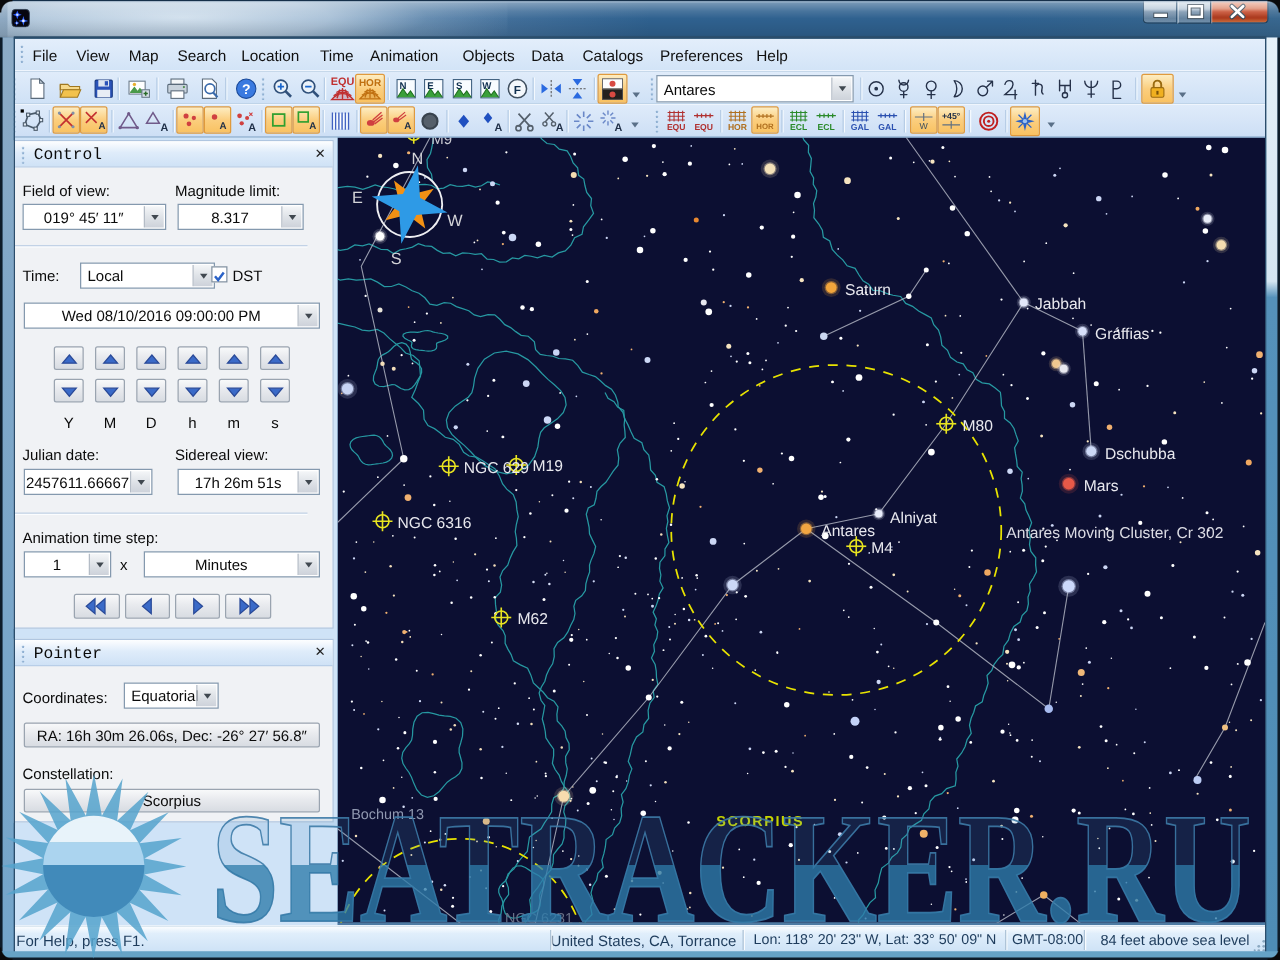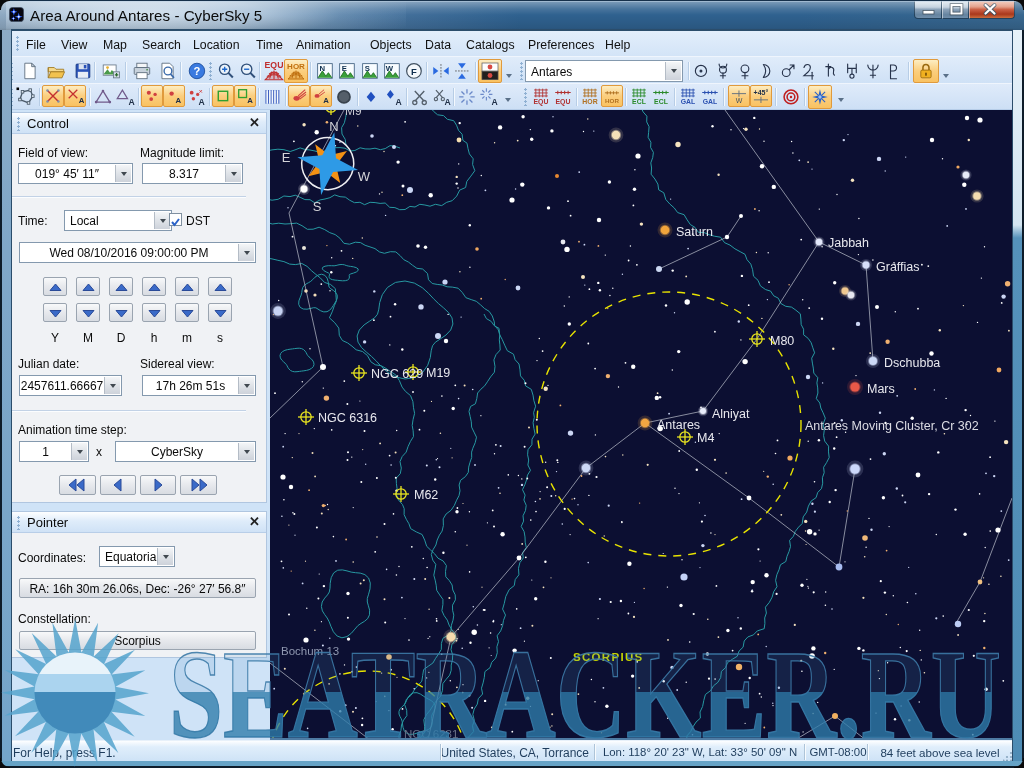--- a/index.html
+++ b/index.html
@@ -17,21 +17,21 @@
 #btnmax{left:942px;width:27px;background:linear-gradient(to bottom,#dde7ef 0%,#b9c9d8 40%,#7e97b0 52%,#64839f 82%,#7492ae 100%);border-left:1px solid rgba(255,255,255,0.5);}
 #btnclose{left:969px;width:46px;border-radius:0 0 4px 0;background:linear-gradient(to bottom,#efb6a2 0%,#dd8a70 38%,#c64e30 52%,#a83418 78%,#cf7040 100%);border-left:1px solid rgba(255,255,255,0.5);}
 #menubar{left:12px;top:31px;width:1000px;height:26px;background:linear-gradient(to bottom,#e3eefb,#d3e4f7);border-bottom:1px solid #eff5fd;}
 .menuitem{position:absolute;top:7px;font-size:12.3px;color:#101010;}
 #tb1{left:12px;top:57px;width:1000px;height:27px;background:linear-gradient(to bottom,#e0ecfa,#cfe1f6);border-bottom:1px solid #eff5fd;}
 #tb2{left:12px;top:84px;width:1000px;height:26px;background:linear-gradient(to bottom,#dfebfa,#cddff5);border-bottom:1px solid #b6cde8;}
 .grip{position:absolute;width:3px;background-image:radial-gradient(circle at 1.5px 1.5px,#8fb0d2 1px,rgba(0,0,0,0) 1.2px);background-size:3px 4px;}
 .tsep{position:absolute;width:1px;background:#b7cde6;box-shadow:1px 0 0 #f4f9fe;}
 .sel{background:linear-gradient(to bottom,#fdedc2,#fbce7e 50%,#f9c262);border:1px solid #e09a3c;border-radius:2px;}
 .lpanel{left:12px;top:110px;width:258px;height:631px;background:#cfe3f7;}
-.pbox{position:absolute;left:10px;width:257px;background:#f0f2f5;border:1px solid #b0c6e0;}
+.pbox{position:absolute;left:10px;width:257px;background:#f0f2f5;border:1px solid #b0c6e0;font-family:Liberation Mono, monospace;}
 .phead{position:absolute;left:0;top:0;width:100%;height:21px;background:linear-gradient(to bottom,#fdfeff,#dfecfa 45%,#cfe2f6);border-bottom:1px solid #b8cee8;}
 .ptitle{position:absolute;left:16px;top:3px;font-size:13px;color:#0a0a0a;}
 .pclose{position:absolute;right:6px;top:2px;font-size:13px;color:#222;font-weight:bold;}
 .lbl{position:absolute;font-size:12px;color:#0a0a0a;}
 .combo{position:absolute;height:21px;background:#fff;border:1px solid #8499ae;font-size:12px;color:#0a0a0a;}
 .combo .tx{position:absolute;left:0;right:17px;top:3px;text-align:center;white-space:nowrap;}
 .combo .txl{position:absolute;left:5px;top:3px;white-space:nowrap;}
 .darr{position:absolute;right:1px;top:1px;bottom:1px;width:16px;background:linear-gradient(to bottom,#f4f6f8,#dfe3e8 50%,#cdd2da);border-left:1px solid #b4bcc6;}
 .darr:after{content:"";position:absolute;left:4.5px;top:7px;border:3.5px solid transparent;border-top:4.5px solid #404850;}
 .pbtn{position:absolute;background:linear-gradient(to bottom,#f8f9fa,#e8eaee 45%,#d8dce2);border:1px solid #9aa4b0;border-radius:2px;}
@@ -890,21 +890,20 @@
     <div id="titleglow" class="abs"></div>
     <svg class="abs" id="appicon" viewBox="0 0 17 17">
       <rect x="0.5" y="0.5" width="16" height="16" rx="3.5" fill="#06060f" stroke="#3a4a60" stroke-width="0.8"></rect>
       <path d="M5.5,1.5 L6.6,4.4 L9.5,5.5 L6.6,6.6 L5.5,9.5 L4.4,6.6 L1.5,5.5 L4.4,4.4 Z" fill="#2a5aff"></path>
       <path d="M11,6.5 L12,10 L15.5,11 L12,12 L11,15.5 L10,12 L6.5,11 L10,10 Z" fill="#3366ff"></path>
       <path d="M5,10.5 L5.7,12.3 L7.5,13 L5.7,13.7 L5,15.5 L4.3,13.7 L2.5,13 L4.3,12.3 Z" fill="#2a5aff"></path>
       <circle cx="5.5" cy="5.5" r="1.1" fill="#cfe0ff"></circle>
       <circle cx="11" cy="11" r="1.2" fill="#e8f0ff"></circle>
       <circle cx="5" cy="13" r="0.8" fill="#cfe0ff"></circle>
     </svg>
-    <div id="titletext" class="abs">Area Around Antares - CyberSky 5</div>
     <div class="wbtn abs" id="btnmin"></div>
     <div class="wbtn abs" id="btnmax"></div>
     <div class="wbtn abs" id="btnclose"></div>
     <svg class="abs" style="left:914px;top:0;width:101px;height:19px" viewBox="0 0 101 19">
       <rect x="9" y="10.5" width="11" height="3.5" fill="#fff" stroke="#3a4a58" stroke-width="0.8"></rect>
       <rect x="37.5" y="5" width="10" height="8.5" fill="none" stroke="#3a4a58" stroke-width="3.6"></rect>
       <rect x="37.5" y="5" width="10" height="8.5" fill="none" stroke="#fff" stroke-width="2"></rect>
       <path d="M71.5,5 L80.5,13.5 M80.5,5 L71.5,13.5" stroke="#3a4a58" stroke-width="4" stroke-linecap="round"></path>
       <path d="M71.5,5 L80.5,13.5 M80.5,5 L71.5,13.5" stroke="#fff" stroke-width="2.2" stroke-linecap="round"></path>
     </svg>
@@ -1641,21 +1640,21 @@
     <span class="darr"></span>
   </div>
 <div class="hr abs" style="top:410px"></div>
 <div class="lbl abs" style="left:18px;top:423px">Animation time step:</div>
 <div class="combo" style="left:19px;top:441px;width:70px">
     <span class="tx">1</span>
     <span class="darr"></span>
   </div>
 <div class="lbl abs" style="left:96px;top:445px">x</div>
 <div class="combo" style="left:115px;top:441px;width:141px">
-    <span class="tx">CyberSky</span>
+    <span class="tx">Minutes</span>
     <span class="darr"></span>
   </div>
 <div class="pbtn abs" style="left:59px;top:475px;width:37px;height:20px"><svg width="35" height="18" viewBox="0 0 35 18">
       <path d="M16,3 L9,9 L16,15 Z" fill="#3a6ac8" stroke="#2a4a98"></path>
       <path d="M24,3 L17,9 L24,15 Z" fill="#3a6ac8" stroke="#2a4a98"></path>
     </svg></div>
 <div class="pbtn abs" style="left:100px;top:475px;width:36px;height:20px"><svg width="34" height="18" viewBox="0 0 34 18">
       <path d="M20,3 L13,9 L20,15 Z" fill="#3a6ac8" stroke="#2a4a98"></path>
     </svg></div>
 <div class="pbtn abs" style="left:140px;top:475px;width:36px;height:20px"><svg width="34" height="18" viewBox="0 0 34 18">

